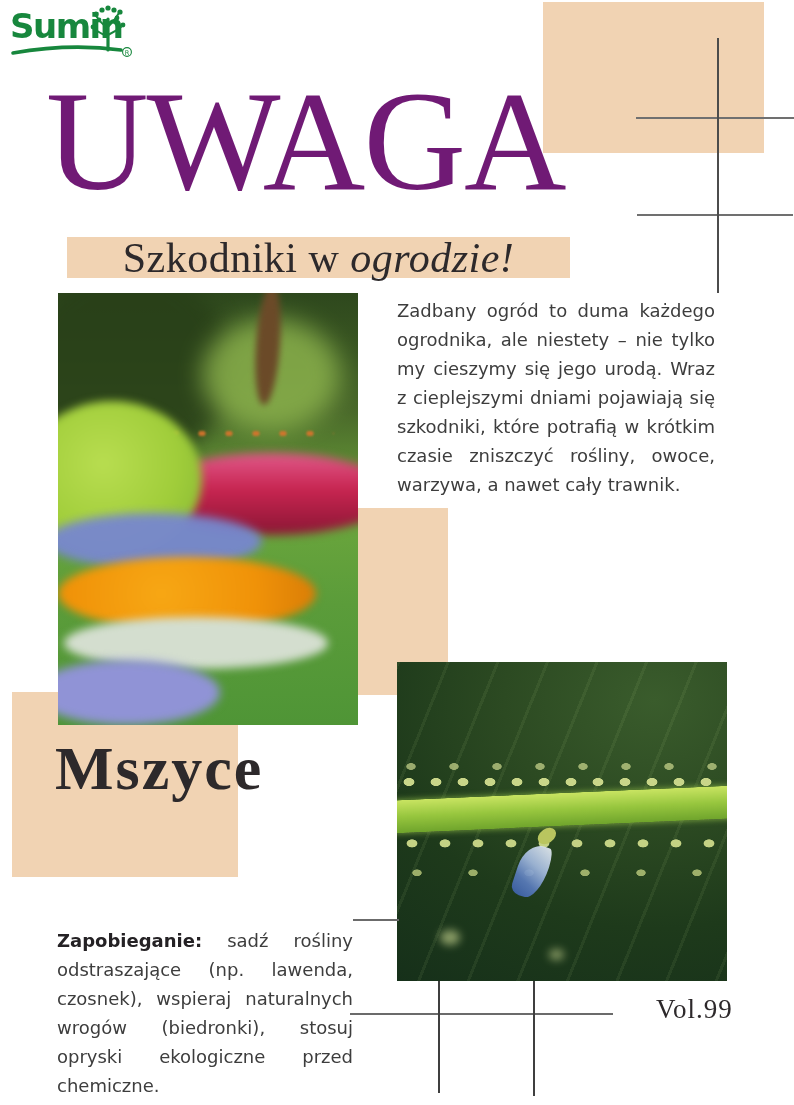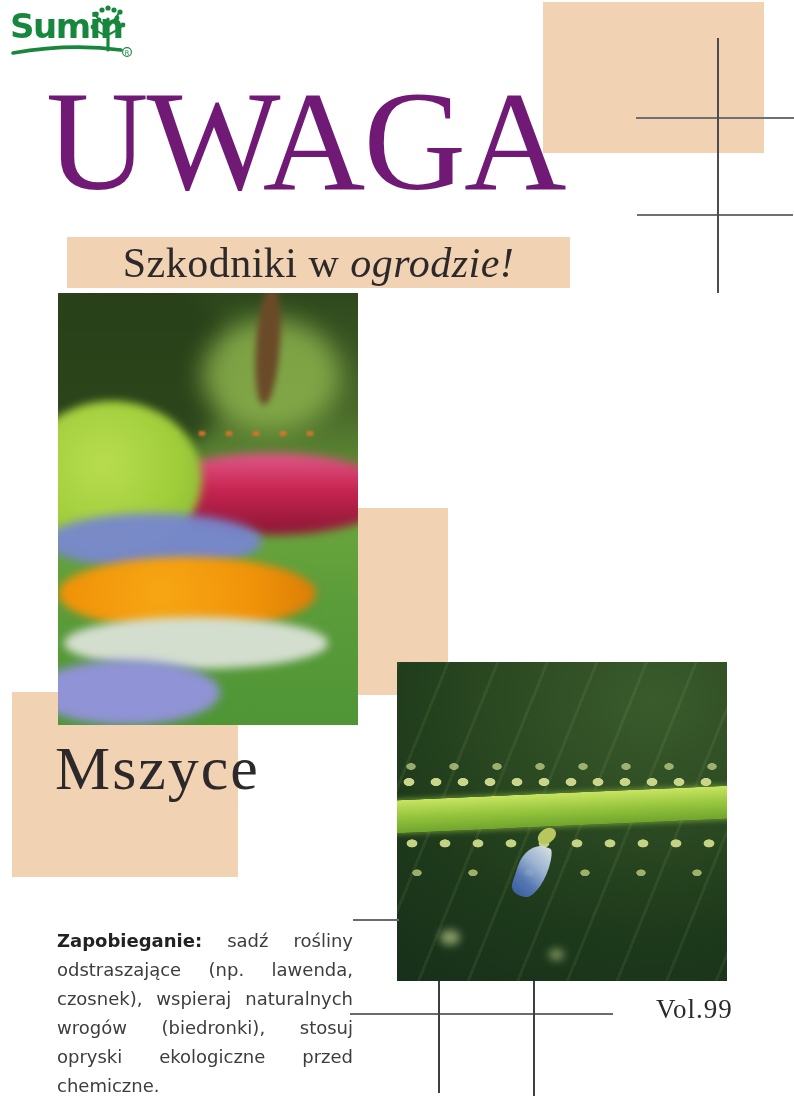--- a/index.html
+++ b/index.html
@@ -33,39 +33,39 @@
   }
   .logo svg{position:absolute;left:0;top:0;}
   
   .title{
     position:absolute;left:46px;top:70px;width:540px;
     font-family:"Liberation Serif","DejaVu Serif",serif;
     font-size:142px;line-height:1;font-weight:400;color:#701a75;letter-spacing:-2px;
     white-space:nowrap;
   }
   .subtitle-bar{
-    position:absolute;left:67px;top:237px;width:503px;height:51px;background:#f1d3b3;
+    position:absolute;left:67px;top:237px;width:503px;height:41px;background:#f1d3b3;
     display:flex;align-items:center;justify-content:center;
   }
   .subtitle-bar .sub{
     font-family:"Liberation Serif","DejaVu Serif",serif;
     font-size:42px;line-height:1;color:#2d292b;letter-spacing:0.5px;white-space:nowrap;
   }
   .subtitle-bar .sub .it{font-style:italic;}
   
   .intro{position:absolute;left:397px;top:296px;width:318px;}
   .para{
     font-size:18px;line-height:29px;text-align:justify;color:#3d3d3d;margin:0;
   }
   .para + .para{margin-top:15px;}
   .para b{color:#242124;}
   .section-heading{
     position:absolute;left:55px;top:737px;
     font-family:"Liberation Serif","DejaVu Serif",serif;
-    font-size:62px;line-height:1;font-weight:400;color:#2d292b;letter-spacing:2px;
+    font-size:62px;line-height:1;font-weight:700;color:#2d292b;letter-spacing:2px;
   }
   .symptoms{position:absolute;left:57px;top:818px;width:296px;}
   .prevention{position:absolute;left:57px;top:926px;width:296px;}
   .volume{
     position:absolute;left:656px;top:994px;
     font-family:"Liberation Serif","DejaVu Serif",serif;
     font-size:27px;color:#2d292b;letter-spacing:1px;
   }
   
   .garden-photo{
@@ -184,20 +184,21 @@
     <div class="layer g-orange"></div>
     <div class="layer g-begonia"></div>
     <div class="layer g-shrub"></div>
     <div class="layer g-lobelia"></div>
     <div class="layer g-marigold"></div>
     <div class="layer g-dusty"></div>
     <div class="layer g-ageratum"></div>
   </div>
 
   <div class="intro">
+    <p class="para">Zadbany ogród to duma każdego ogrodnika, ale niestety – nie tylko my cieszymy się jego urodą. Wraz z cieplejszymi dniami pojawiają się szkodniki, które potrafią w krótkim czasie zniszczyć rośliny, owoce, warzywa, a nawet cały trawnik.</p>
   </div>
 
   <div class="aphids-photo">
     <div class="strip a-row-top1"></div>
     <div class="a-stem"></div>
     <div class="strip a-row-top2"></div>
     <div class="strip a-row-bot1"></div>
     <div class="strip a-row-bot2"></div>
     <div class="a-wing"></div>
     <div class="a-wingbody"></div>

